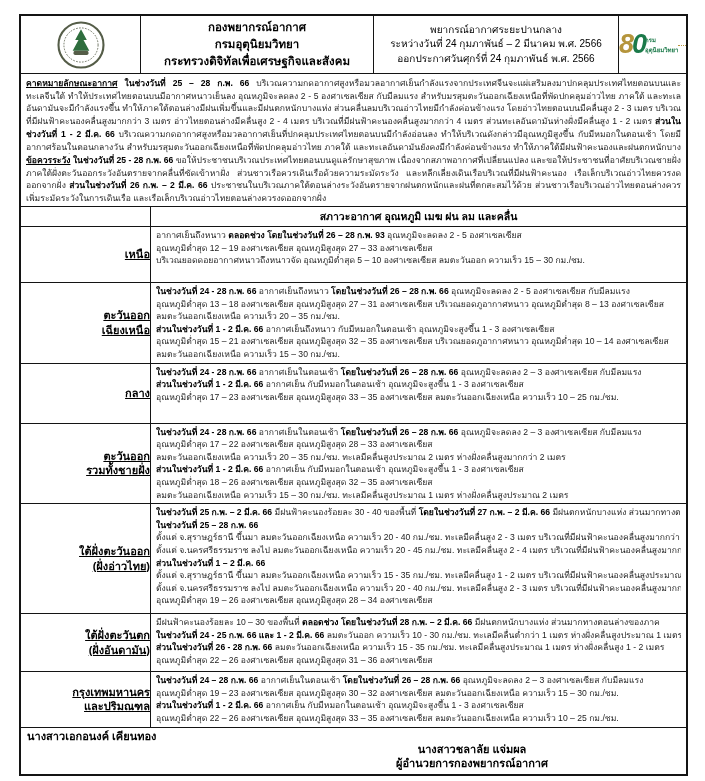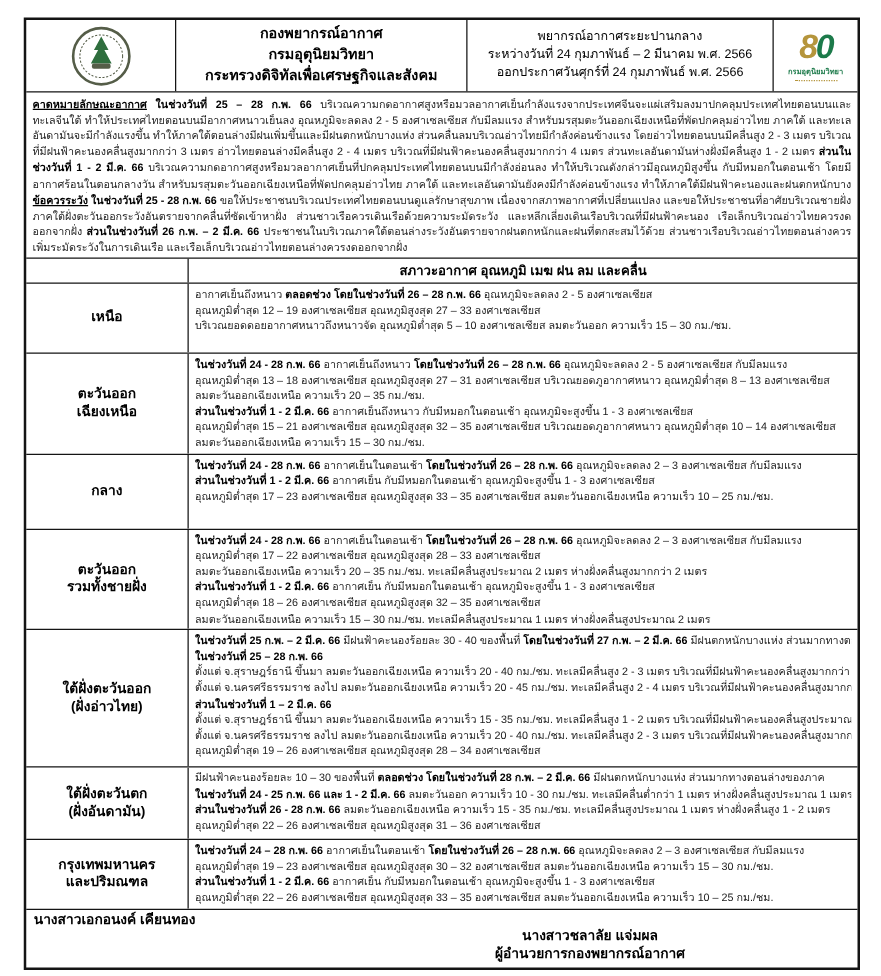--- a/index.html
+++ b/index.html
@@ -17,42 +17,42 @@
 
   
   .header-row { display:flex; height:58px; border-bottom:1px solid #141414; }
   .cell { border-right:1px solid #141414; overflow:hidden; }
   .cell:last-child { border-right:none; }
   .c-emblem { width:120px; display:flex; align-items:center; justify-content:center; }
   .c-agency { width:233px; display:flex; flex-direction:column; justify-content:center; text-align:center;
               font-weight:bold; color:#000; font-size:11.5px; line-height:1.45; }
   .c-bulletin { width:245px; display:flex; flex-direction:column; justify-content:center; text-align:center;
               font-weight:normal; color:#000; font-size:10px; line-height:1.45; }
-  .c-logo { flex:1; display:flex; flex-direction:column; align-items:center; justify-content:center; }
+  .c-logo { flex:1; display:flex; flex-direction:row; align-items:center; justify-content:center; }
   .logo80-num { line-height:1; letter-spacing:-2px; }
   .logo80-num .eight { color:#b5953c; font-size:27px; font-weight:bold; font-style:italic; }
   .logo80-num .zero  { color:#1c7a4a; font-size:27px; font-weight:bold; font-style:italic; }
   .logo80-caption { color:#1c7a4a; font-size:6px; font-weight:bold; margin-top:1px; }
   .logo80-sub { width:34px; border-top:1px dotted #b5953c; margin-top:2px; }
 
   
   .forecast-block { padding:3px 5px 1px 5px; border-bottom:1px solid #141414; }
   .para { font-size:8.6px; line-height:12.7px; text-align:justify; overflow:hidden; }
   .para.outlook { height:77px; }
   .para.warning { height:51px; }
 
   
   .table-head-row { display:flex; height:20px; border-bottom:1px solid #141414; }
   .th-left { width:130px; border-right:1px solid #141414; }
   .th-right { flex:1; display:flex; align-items:center; justify-content:center;
               font-weight:bold; color:#000; font-size:10.5px; }
   .region-row { display:flex; border-bottom:1px solid #141414; overflow:hidden; }
   .region-label { width:130px; border-right:1px solid #141414; display:flex; flex-direction:column;
-                  align-items:center; justify-content:center; text-align:center;
-                  font-weight:bold; color:#000; font-size:11px; line-height:1.3; }
+                  align-items:flex-end; justify-content:center; text-align:center;
+                  font-weight:bold; color:#000; font-size:11px; line-height:1.3;text-decoration:underline; }
   .region-content { flex:1; padding:2px 5px; font-size:8.6px; line-height:12.6px; overflow:hidden; }
   .fc-line { white-space:nowrap; overflow:hidden; }
 
   
   .footer-row { display:flex; min-height:28px; padding:2px 6px 3px 6px;flex-direction:column; }
   .sig-left { text-align:left; }
   .sig-right { margin-left:auto; width:300px; margin-right:58px; text-align:center; }
   .sig-name, .sig-title { font-weight:bold; color:#000; font-size:11px; line-height:1.25; }
 </style>
 </head>
@@ -96,21 +96,21 @@
       <div class="th-left"></div>
       <div class="th-right">สภาวะอากาศ อุณหภูมิ เมฆ ฝน ลม และคลื่น</div>
     </div>
 
     <div id="region-rows">
         <div class="region-row" style="min-height: 56px;">
           <div class="region-label">
             <div>เหนือ</div>
           </div>
           <div class="region-content">
-            <div class="fc-line"><span>อากาศเย็นถึงหนาว </span><span class="b">ตลอดช่วง โดยในช่วงวันที่ 26 – 28 ก.พ. 66 </span><span>อุณหภูมิจะลดลง 2 - 5 องศาเซลเซียส</span></div>
+            <div class="fc-line"><span>อากาศเย็นถึงหนาว </span><span class="b">ตลอดช่วง โดยในช่วงวันที่ 26 – 28 ก.พ. 93 </span><span>อุณหภูมิจะลดลง 2 - 5 องศาเซลเซียส</span></div>
             <div class="fc-line"><span>อุณหภูมิต่ำสุด 12 – 19 องศาเซลเซียส อุณหภูมิสูงสุด 27 – 33 องศาเซลเซียส</span></div>
             <div class="fc-line"><span>บริเวณยอดดอยอากาศหนาวถึงหนาวจัด อุณหภูมิต่ำสุด 5 – 10 องศาเซลเซียส ลมตะวันออก ความเร็ว 15 – 30 กม./ชม.</span></div>
           </div>
         </div>
         <div class="region-row" style="min-height: 75px;">
           <div class="region-label">
             <div>ตะวันออก</div>
             <div>เฉียงเหนือ</div>
           </div>
           <div class="region-content">

